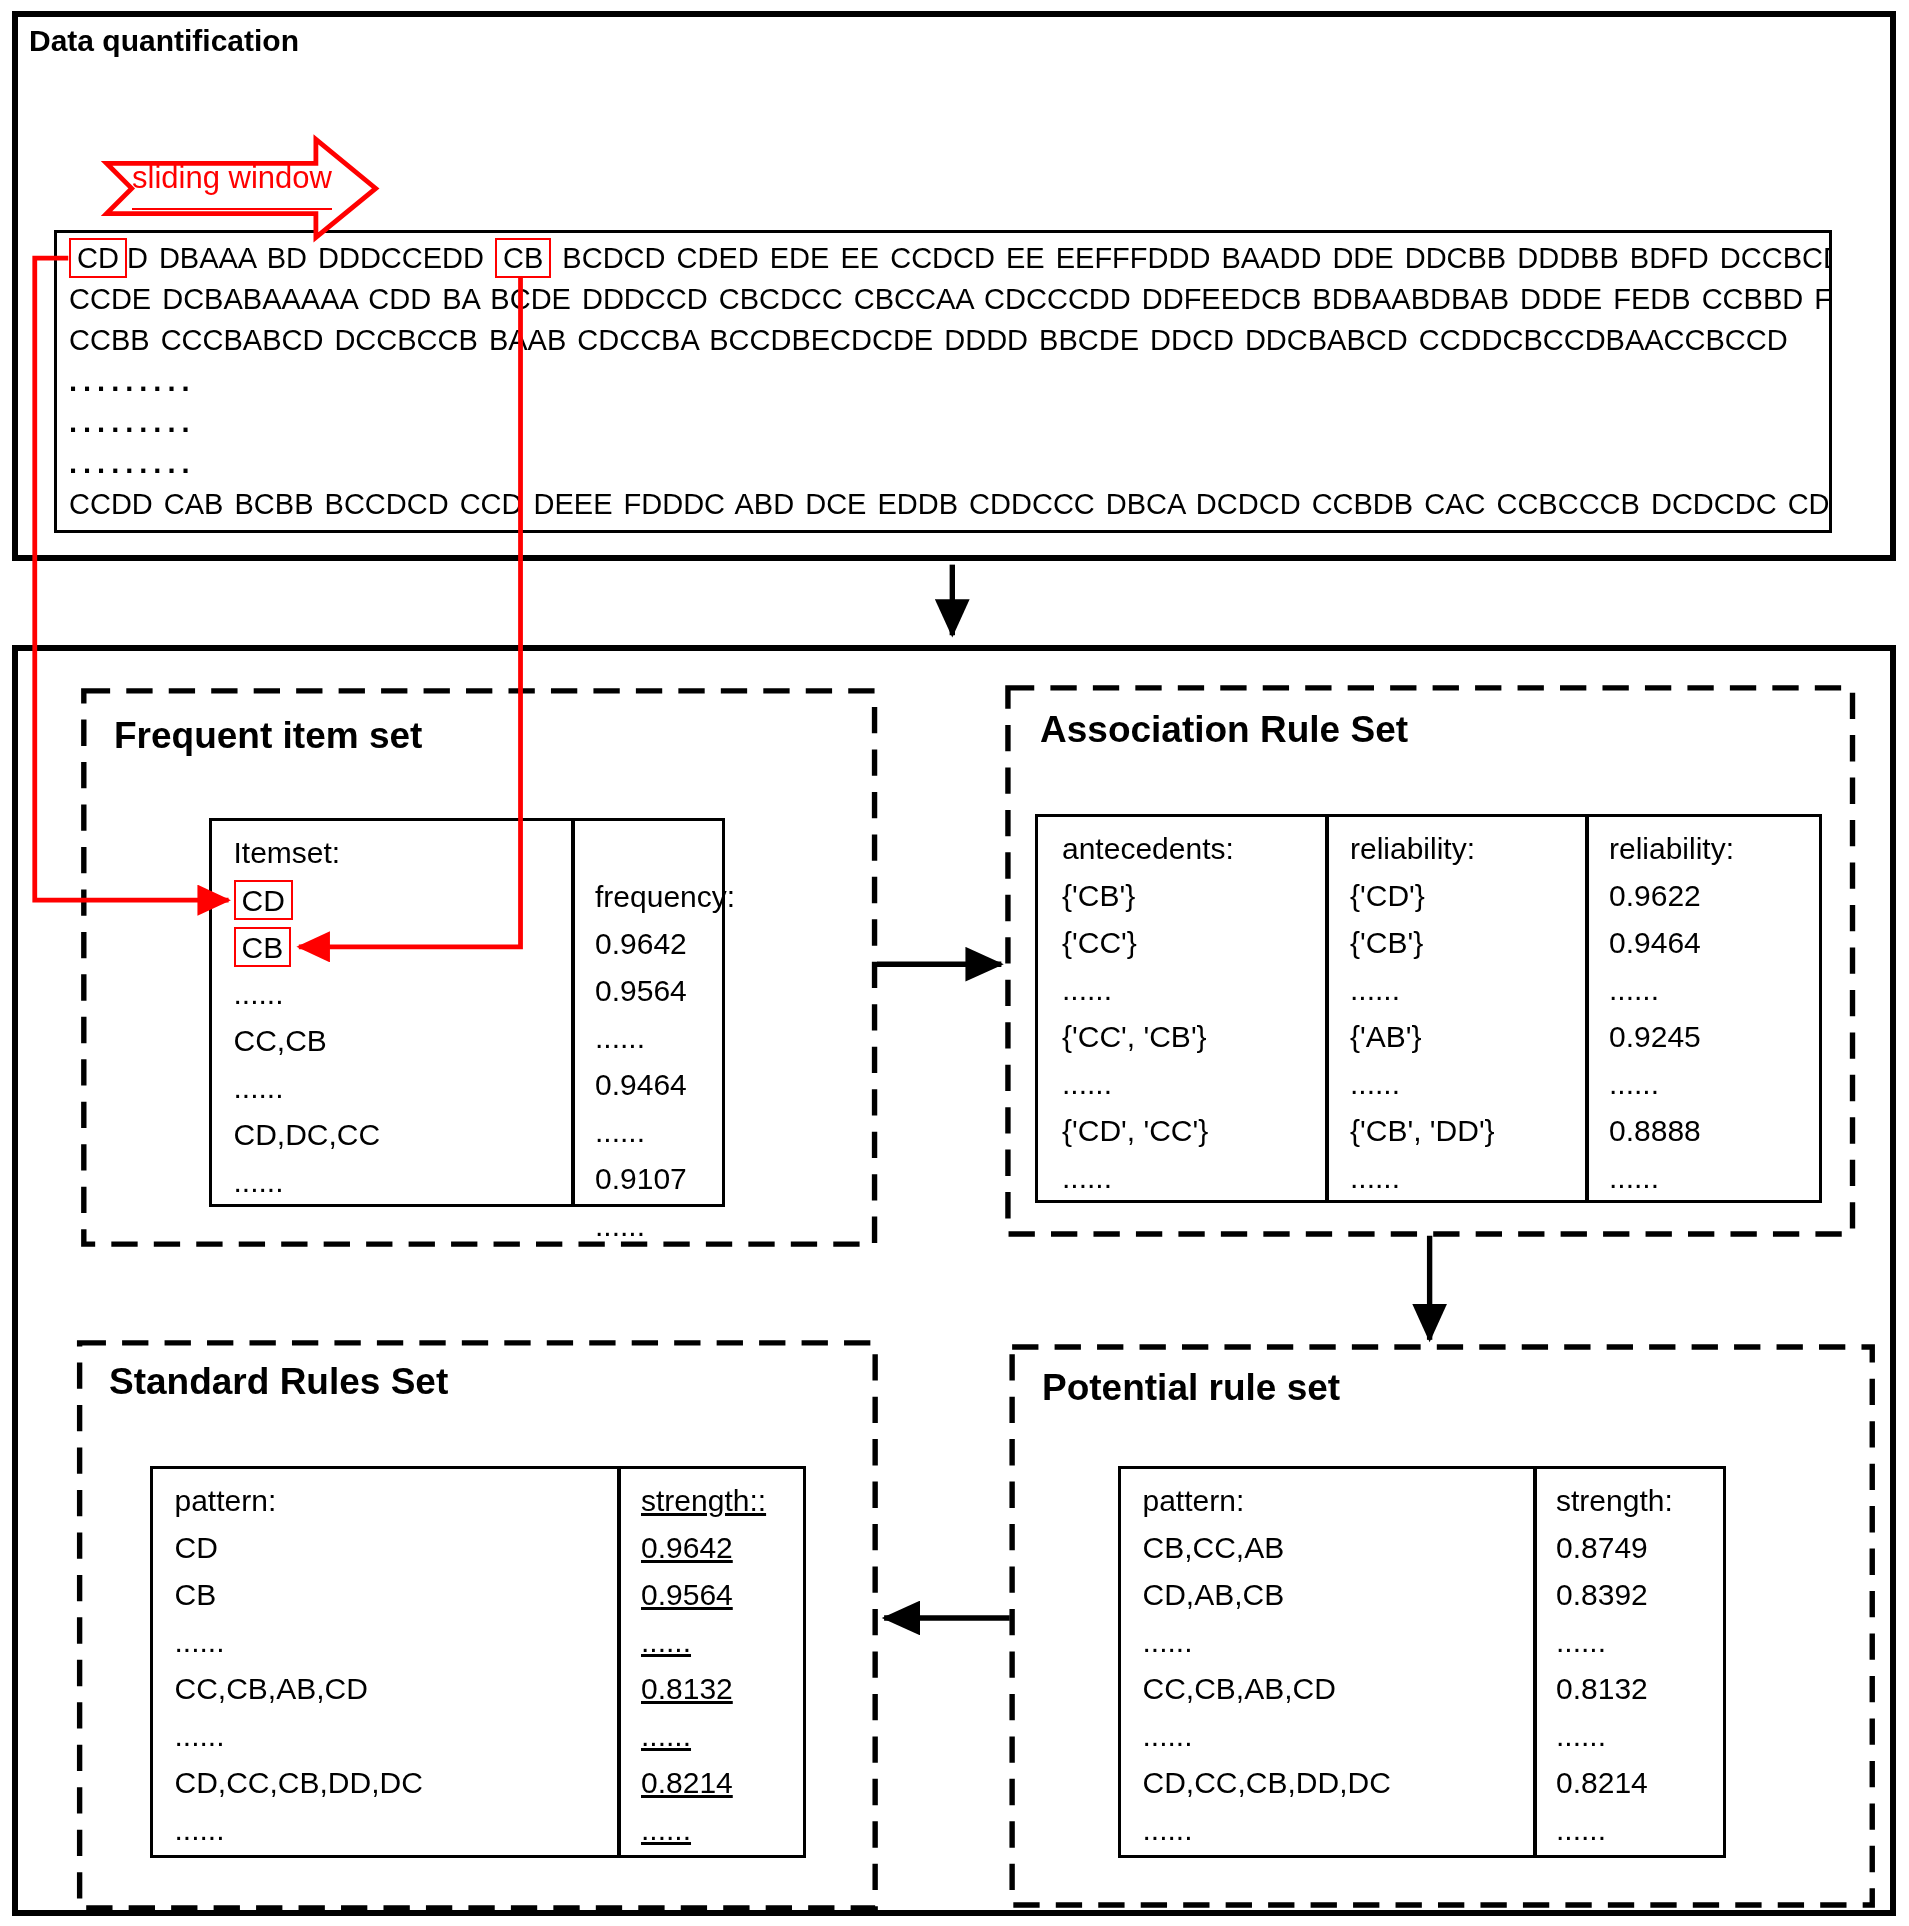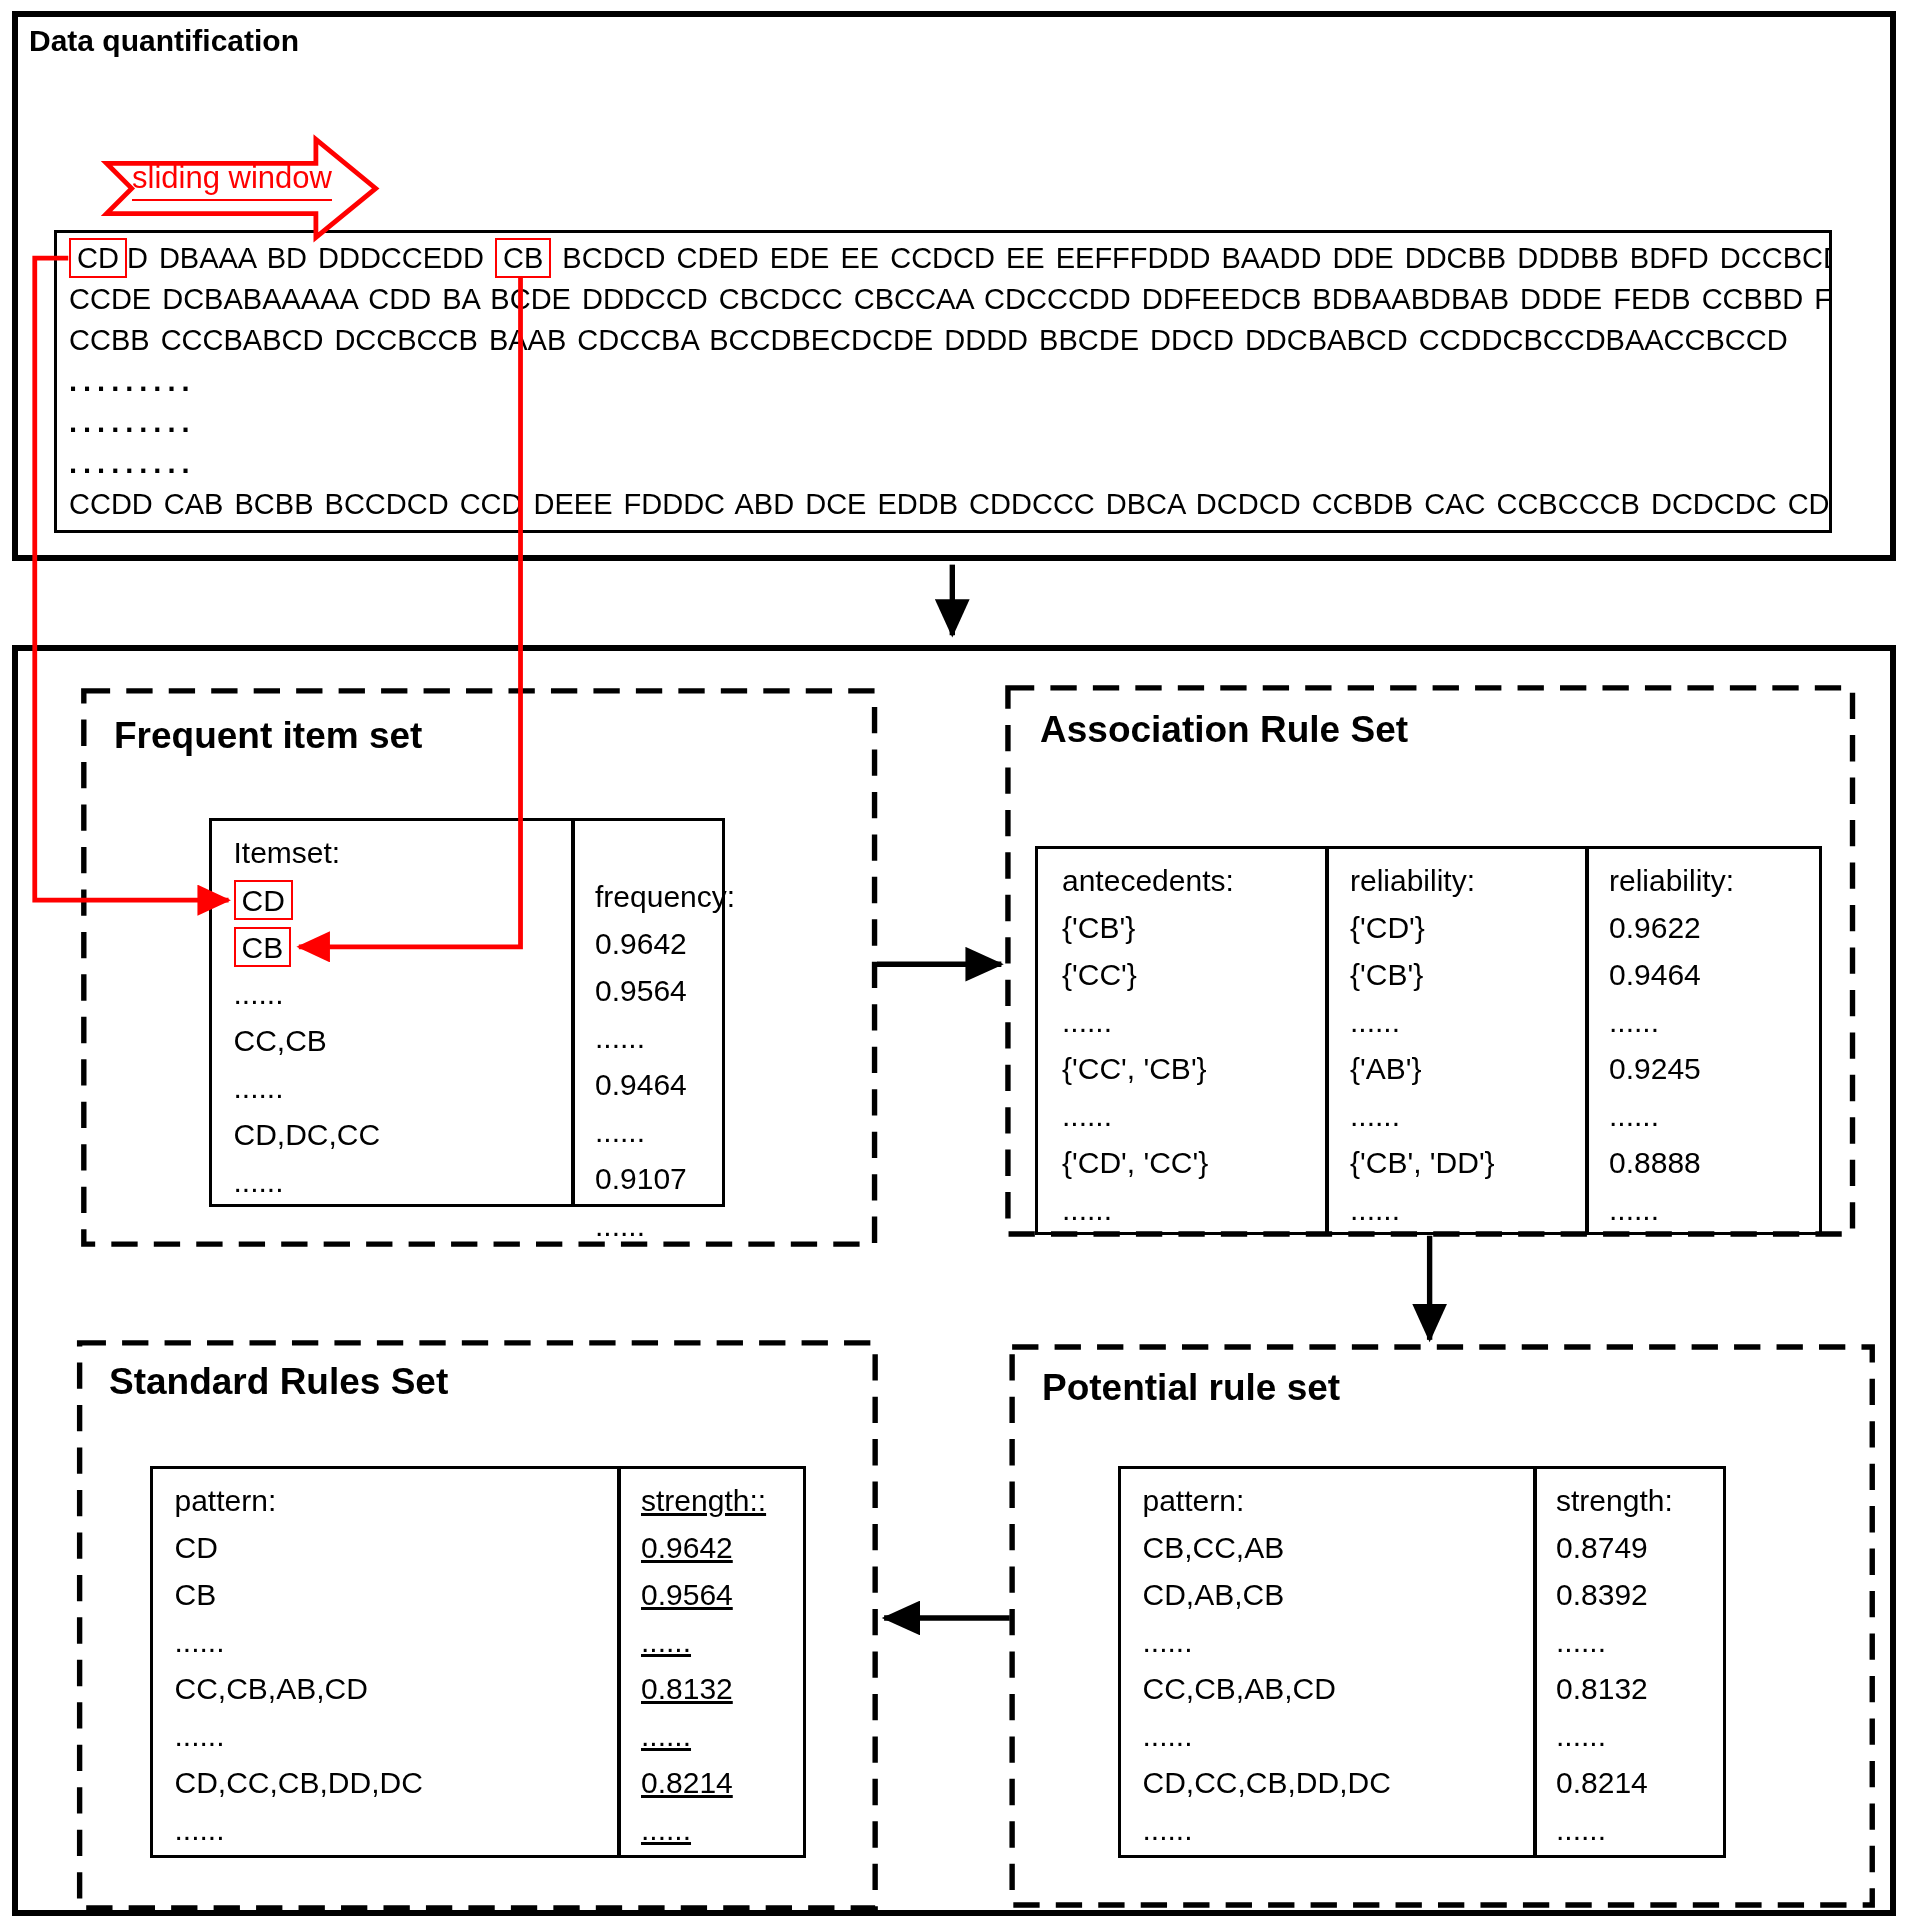--- a/index.html
+++ b/index.html
@@ -18,21 +18,21 @@
   .page-title { position: absolute; left: 29px; top: 24px; font-size: 30px; font-weight: 700; z-index: 3; }
   .section-title { position: absolute; font-size: 37px; font-weight: 700; z-index: 3; white-space: nowrap; }
   .tbl { position: absolute; border: 3.6px solid #000; box-sizing: border-box; background: #fff; z-index: 2; }
   .tbl .vsep { position: absolute; top: 0; bottom: 0; width: 3.6px; background: #000; }
   .col { position: absolute; top: 8.4px; }
   .cell { font-size: 30px; line-height: 47px; white-space: nowrap; }
   .red-box { border: 2.4px solid #ff0000; padding: 1.8px 6px; }
   #overlay { position: absolute; left: 0; top: 0; width: 1910px; height: 1926px; z-index: 10; pointer-events: none; }
   .sw-label {
     position: absolute; left: 132px; top: 160px; font-size: 31px; color: #ff0000; z-index: 11;
-    border-bottom: 2.4px solid #ff0000; padding-bottom: 3px; white-space: nowrap;
+    border-bottom: 2.4px solid #ff0000; padding-bottom: 12px; white-space: nowrap;
   }
 </style>
 </head>
 <body>
 
 <div class="solid-box" style="left:12px; top:10.8px; width:1884px; height:550px;"></div>
 <div class="solid-box" style="left:12px; top:645px; width:1884px; height:1271px;"></div>
 
 <div class="page-title">Data quantification</div>
 
@@ -70,21 +70,21 @@
     <div class="cell">0.9642</div>
     <div class="cell">0.9564</div>
     <div class="cell">......</div>
     <div class="cell">0.9464</div>
     <div class="cell">......</div>
     <div class="cell">0.9107</div>
     <div class="cell">......</div>
   </div>
 </div>
 
-<div class="tbl" style="left:1035px; top:814px; width:787px; height:389px;margin-top:32px;">
+<div class="tbl" style="left:1035px; top:814px; width:787px; height:389px;">
   <div class="vsep" style="left:287px;"></div>
   <div class="vsep" style="left:547px;"></div>
   <div class="col" style="left:24px;">
     <div class="cell">antecedents:</div>
     <div class="cell">{'CB'}</div>
     <div class="cell">{'CC'}</div>
     <div class="cell">......</div>
     <div class="cell">{'CC', 'CB'}</div>
     <div class="cell">......</div>
     <div class="cell">{'CD', 'CC'}</div>

